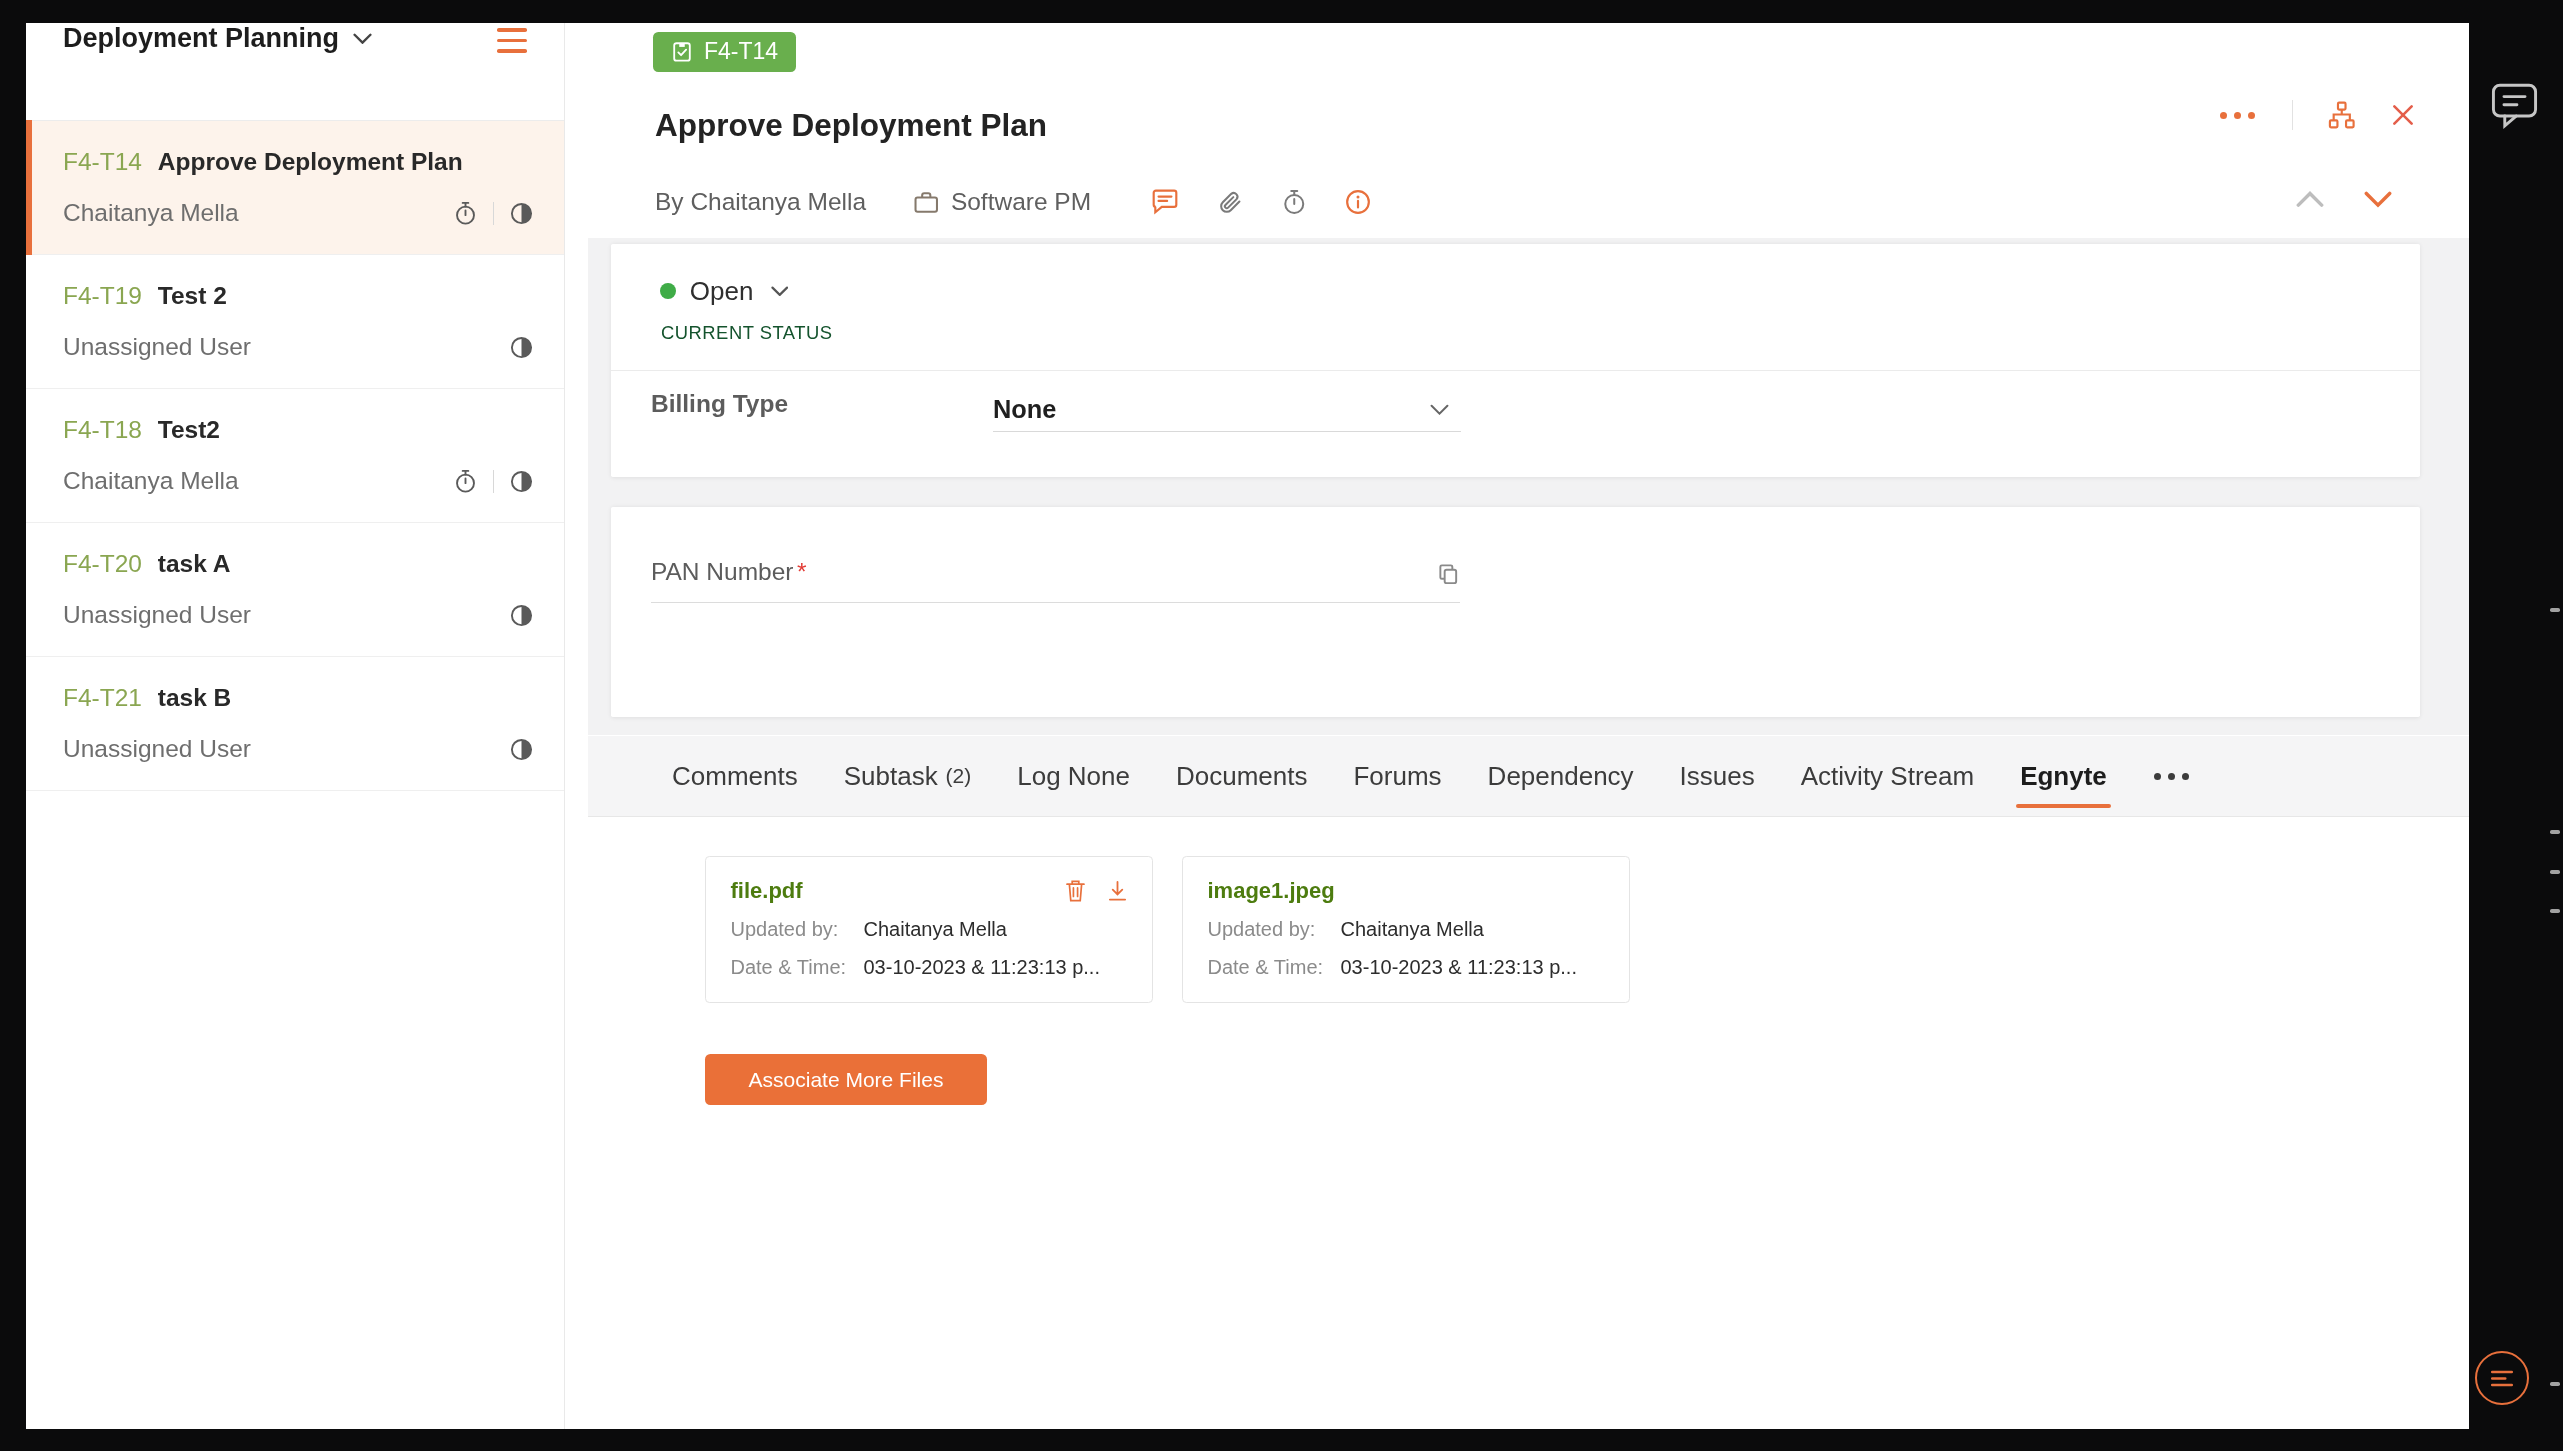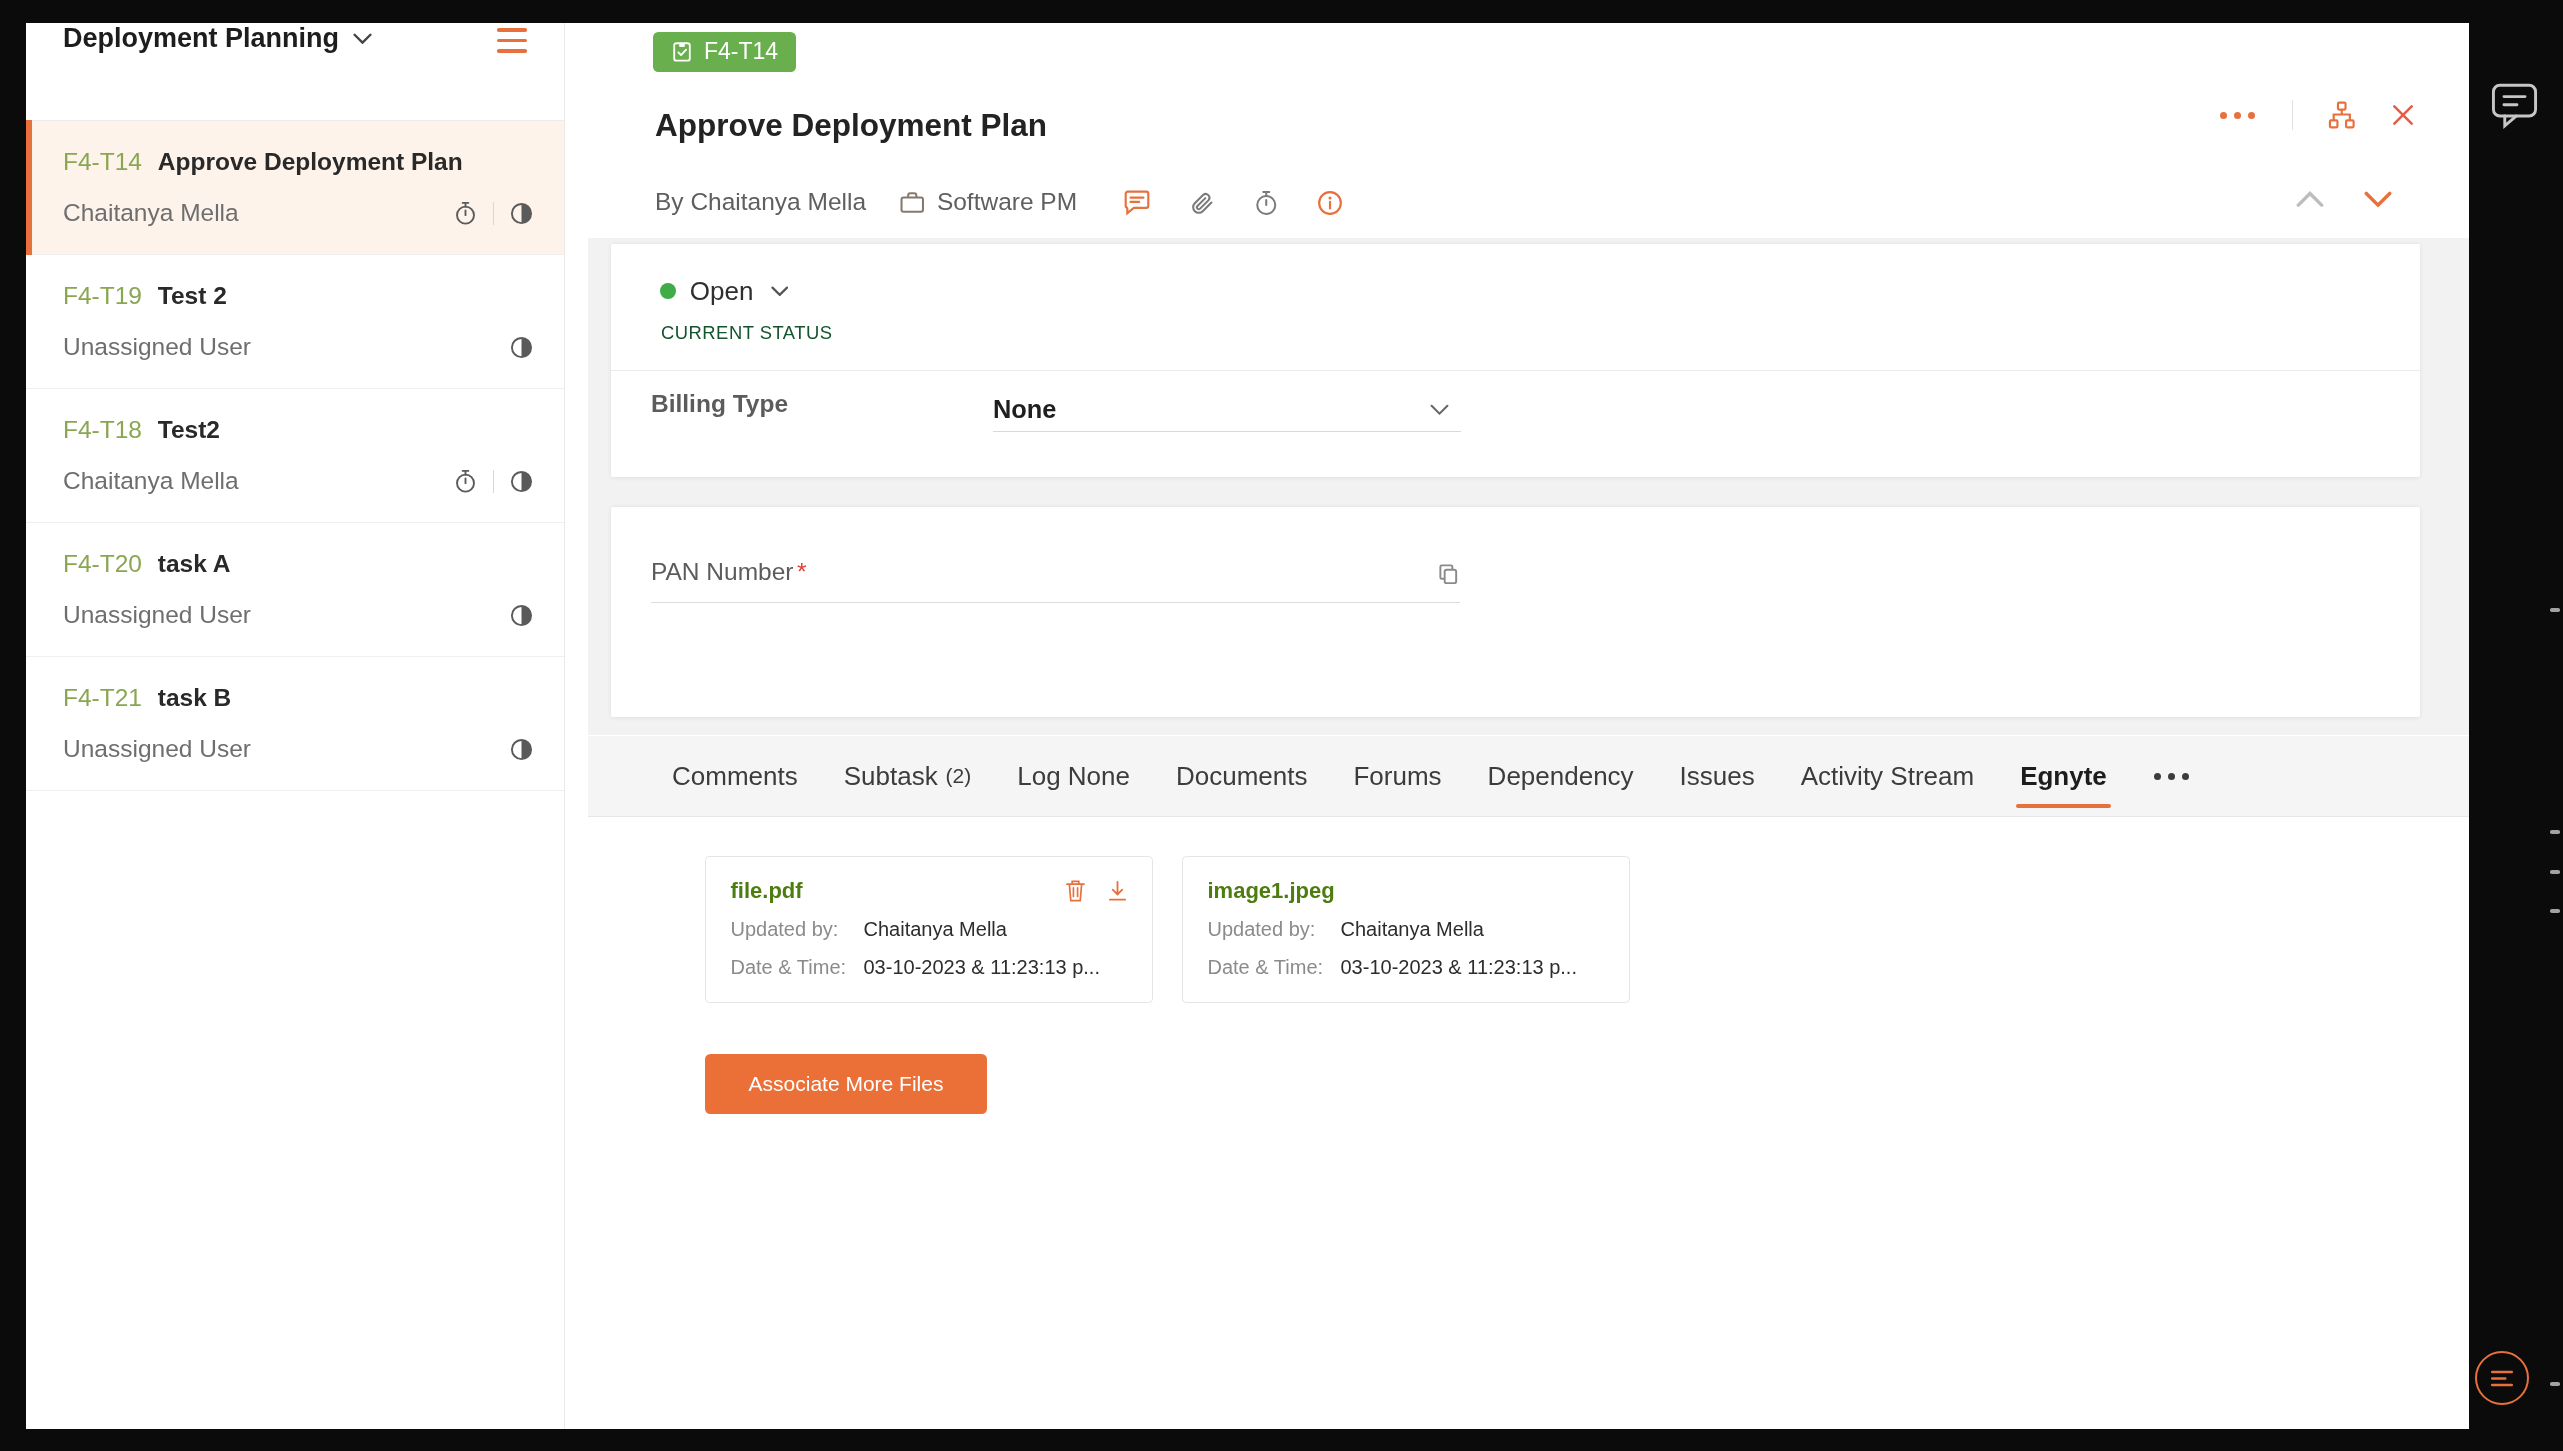--- a/index.html
+++ b/index.html
@@ -52,21 +52,21 @@
   }
   .header-actions { position:absolute; top:77px; right:53px; display:flex; align-items:center; gap:33px; }
   .header-actions .vdiv2 { width:0.9px; height:30px; background:#e2e2e2; }
   .dots { display:inline-flex; align-items:center; cursor:pointer; }
   .dots i { width:7px; height:7px; border-radius:50%; background:currentColor; display:inline-block; margin:0 3.5px; }
   .dots.orange { color:#e8703c; }
   .dots.dark { color:#3c3c3c; }
   .icon-btn { cursor:pointer; display:inline-flex; align-items:center; }
 
   .title { position:absolute; left:67px; top:84px; font-size:31.5px; font-weight:600; color:#232323; }
-  .byline { position:absolute; left:67px; top:165px; display:flex; align-items:flex-end; gap:34px; font-size:24.5px; color:#5f5f5f; }
+  .byline { position:absolute; left:67px; top:165px; display:flex; align-items:center; gap:48px; font-size:24.5px; color:#5f5f5f; }
   .byline .role { display:flex; align-items:center; gap:12.3px; }
   .byline-icons { display:flex; align-items:center; gap:39px; margin-left:12.3px; }
   .nav-arrows { position:absolute; top:168px; right:77px; display:flex; align-items:center; gap:40px; }
 
   .card { position:absolute; left:23px; right:49px; background:#fff; border-radius:1.8px; box-shadow:0 0.9px 4.4px rgba(0,0,0,0.08); }
   .card-status { top:221px; height:233px; overflow:hidden; }
   .status-row { display:flex; align-items:center; gap:14px; padding:31.5px 0 0 49px; cursor:pointer; }
   .status-dot { width:15.8px; height:15.8px; border-radius:50%; background:#3fac47; }
   .status-value { font-size:26px; color:#2f2f2f; }
   .status-row svg { color:#555; margin-left:3.5px; }
@@ -115,21 +115,21 @@
   .file-card.c1 { left:117px; }
   .file-card.c2 { left:594px; }
   .fc-head { display:flex; align-items:center; justify-content:space-between; }
   .fc-name { font-size:22px; font-weight:600; color:#4d7c0f; }
   .fc-actions { display:flex; align-items:center; gap:21px; color:#e8703c; }
   .fc-row { display:flex; margin-top:13px; font-size:20px; line-height:24.5px; white-space:nowrap; }
   .fc-label { color:#8b8b8b; min-width:133px; }
   .fc-value { color:#2d2d2d; }
 
   .associate-btn {
-    position:absolute; left:117px; top:237px; width:282px; height:60px;
+    position:absolute; left:117px; top:237px; width:282px; height:51px;
     background:#ea7038; border:none; border-radius:5.3px; color:#fff; font-size:21px;
     font-family:"Liberation Sans", sans-serif; cursor:pointer;
   }
 
   
   .feedback-icon { position:absolute; left:2490px; top:82px; color:#c6c6c6; cursor:pointer; }
   .quick-circle {
     position:absolute; left:2475px; top:1351px; width:54px; height:54px;
     border:2.6px solid #e8703c; border-radius:50%; display:flex; align-items:center; justify-content:center;
     color:#e8703c; cursor:pointer;

